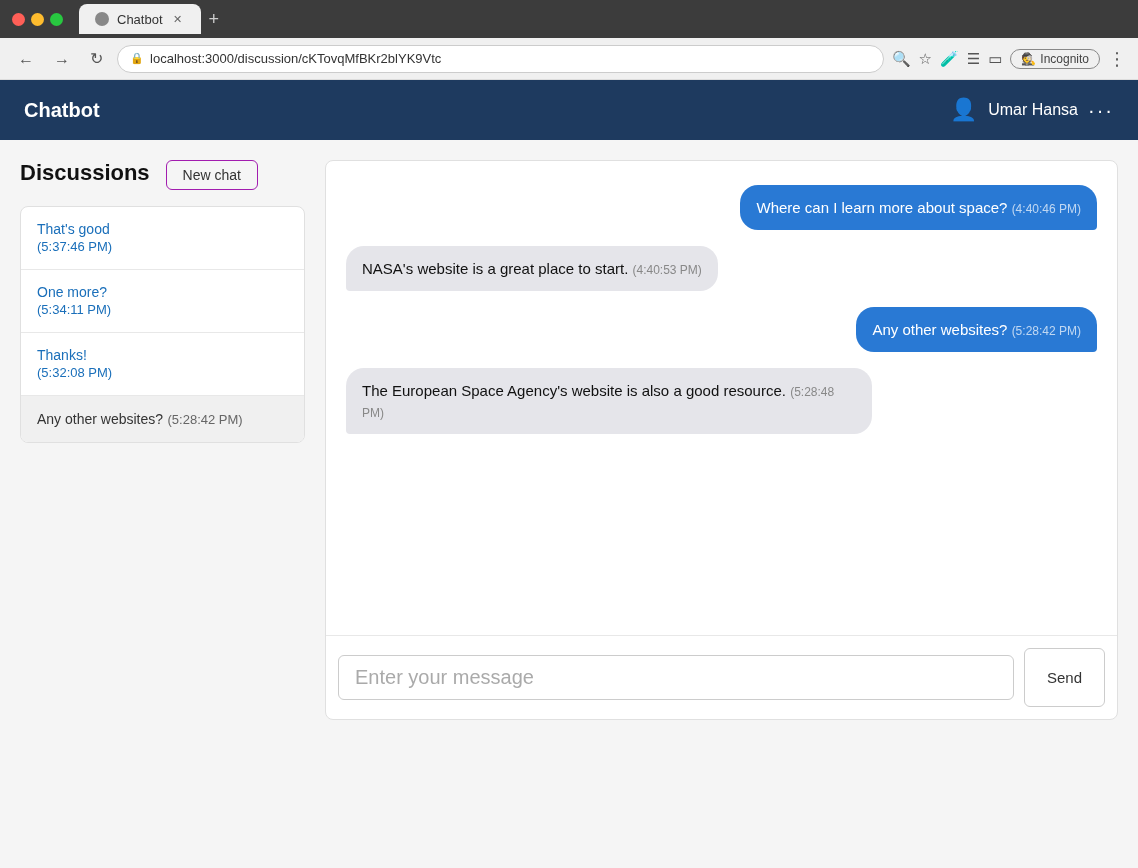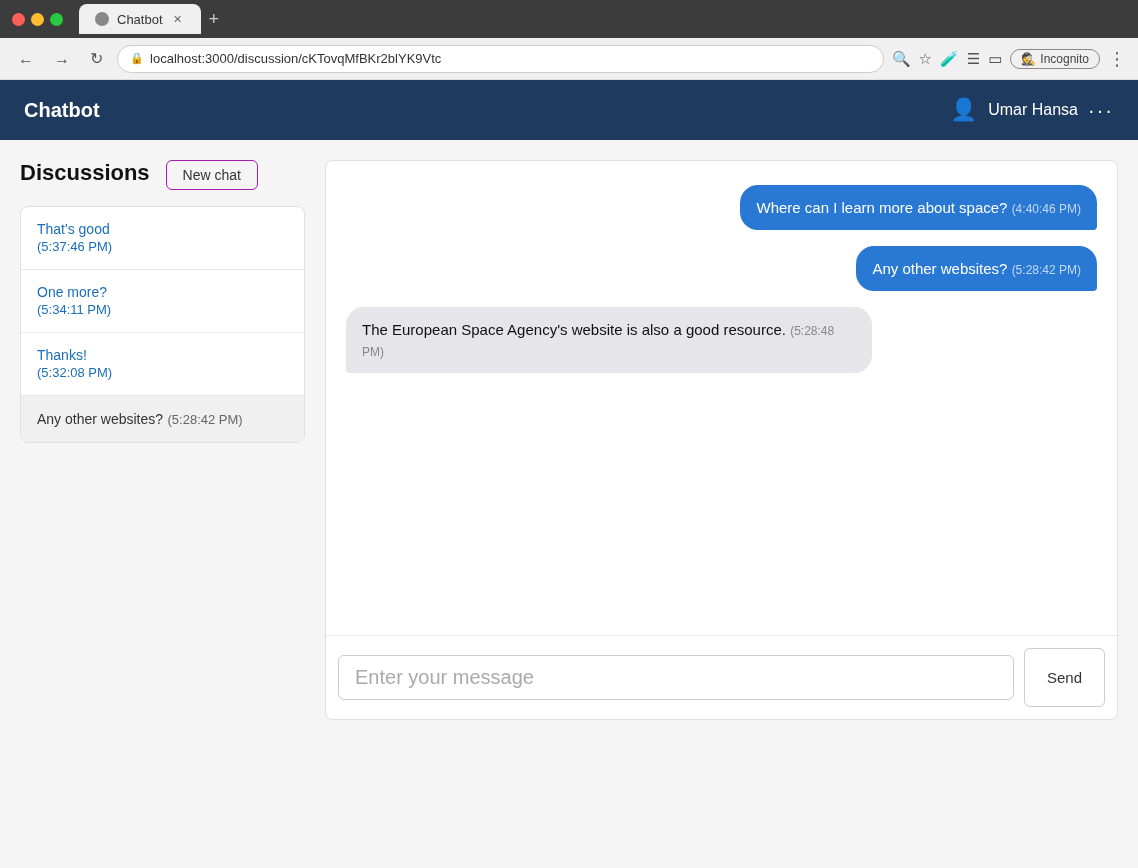--- a/index.html
+++ b/index.html
@@ -344,20 +344,26 @@
       <div class="chat-container">
         <div class="chat-messages">
 
           <div class="message user">
             <div class="message-bubble">
               <span>Where can I learn more about space?</span>
               <span class="message-time"> (4:40:46 PM)</span>
             </div>
           </div>
 
+          <div class="message bot">
+            <div class="message-bubble">
+              <span>NASA's website is a great place to start.</span>
+              <span class="message-time"> (4:40:53 PM)</span>
+            </div>
+          </div>
 
           <div class="message user">
             <div class="message-bubble">
               <span>Any other websites?</span>
               <span class="message-time"> (5:28:42 PM)</span>
             </div>
           </div>
 
           <div class="message bot">
             <div class="message-bubble">

